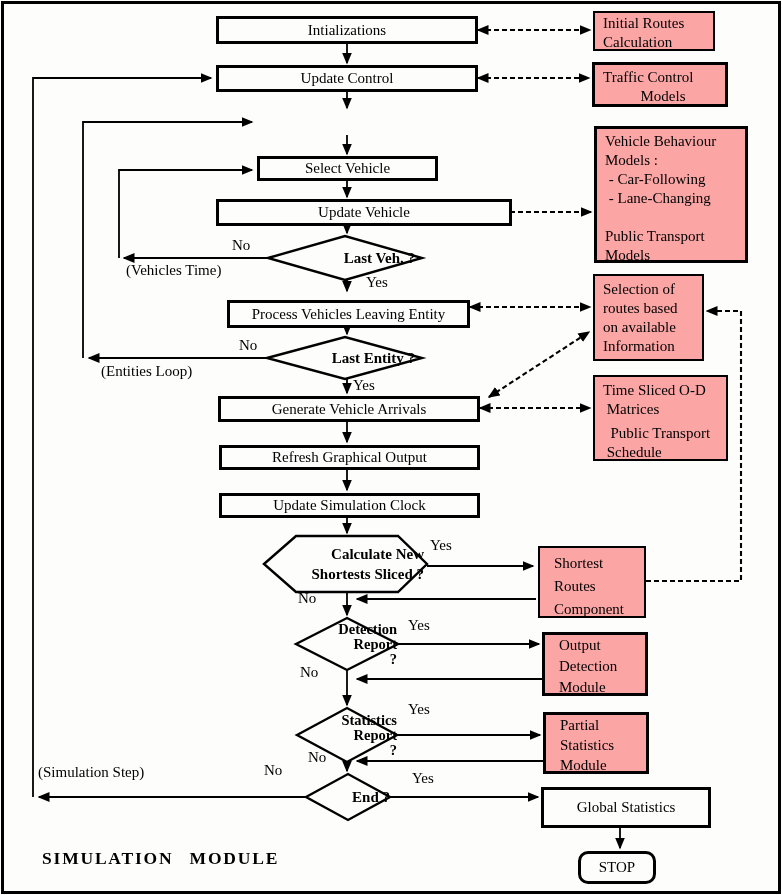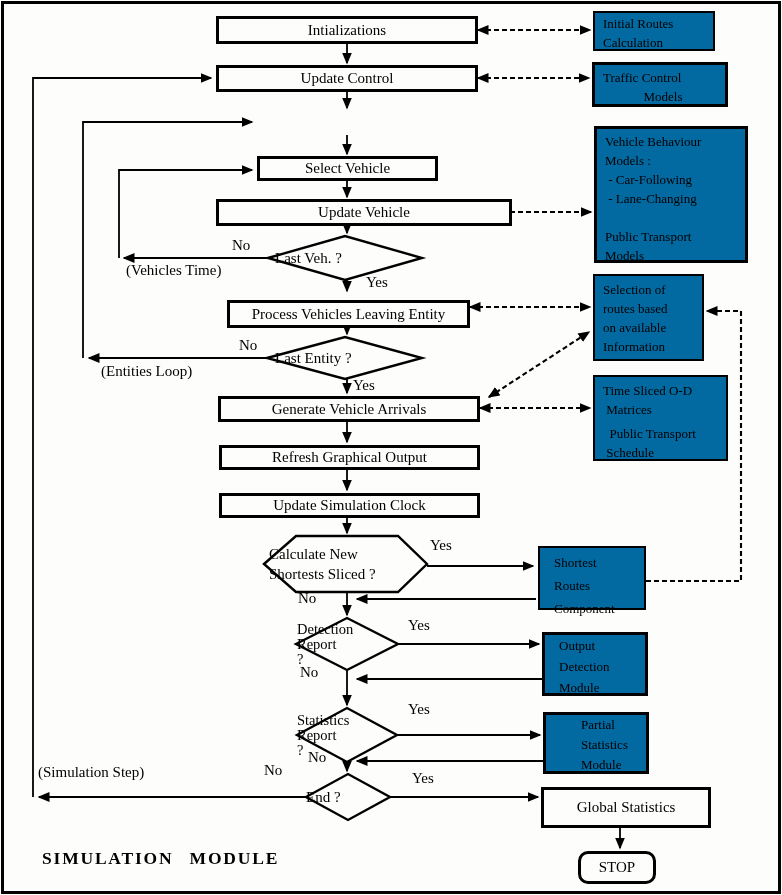--- a/index.html
+++ b/index.html
@@ -12,33 +12,33 @@
   .wire{stroke:#000;stroke-width:1.8;fill:none;}
   .dashed{stroke:#000;stroke-width:2.1;fill:none;stroke-dasharray:5 3;}
   .shape{fill:#fdfdfc;stroke:#000;stroke-width:2.4;}
   .node{
     position:absolute;box-sizing:border-box;border:3px solid #000;background:#fdfdfc;
     display:flex;align-items:center;justify-content:center;
     font-size:15px;white-space:nowrap;
   }
   .node.rounded{border-radius:10px;}
   .side-box{
-    position:absolute;box-sizing:border-box;border:2px solid #000;background:#0369a1;
-    font-size:13px;padding:3px 2px 0 8px;
+    position:absolute;box-sizing:border-box;border:2px solid #000;background:#fca5a5;
+    font-size:15px;padding:3px 2px 0 8px;
   }
   .side-box.bold{border-width:3px;}
   .line{min-height:19px;line-height:19px;white-space:pre;}
   .sr .line{min-height:22px;line-height:22px;padding-left:6px;padding-top:1px;}
   .odm .line{min-height:21px;line-height:21px;padding-left:6px;}
-  .ps .line{min-height:20px;line-height:20px;padding-left:6px;margin-left:21px;}
+  .ps .line{min-height:20px;line-height:20px;padding-left:6px;}
   .tc .line:nth-of-type(2){text-align:center;}
   .od .line:nth-of-type(3){margin-top:5px;}
   .dtext{
     position:absolute;text-align:center;font-size:15px;line-height:17px;
-    display:flex;flex-direction:column;align-items:flex-start;justify-content:center;
+    display:flex;flex-direction:column;align-items:flex-end;justify-content:center;font-weight:bold;
   }
   .dtext.small{font-size:14.5px;line-height:15px;}
   .lbl{position:absolute;font-size:15px;white-space:nowrap;}
   .title{
     position:absolute;font-size:17.5px;font-weight:bold;
     letter-spacing:1.8px;word-spacing:10px;white-space:nowrap;
   }
 </style>
 </head>
 <body>
@@ -178,21 +178,21 @@
     <div class="line">routes based</div>
     <div class="line">on available</div>
     <div class="line">Information</div>
   </div>
   <div class="side-box od" style="left:593px;top:375px;width:135px;height:86px;padding-top:4px">
     <div class="line">Time Sliced O-D</div>
     <div class="line"> Matrices</div>
     <div class="line">  Public Transport</div>
     <div class="line"> Schedule</div>
   </div>
-  <div class="side-box sr" style="left:538px;top:546px;width:108px;height:64px;padding-top:3px">
+  <div class="side-box sr" style="left:538px;top:546px;width:108px;height:72px;padding-top:3px">
     <div class="line">Shortest</div>
     <div class="line">Routes</div>
     <div class="line">Component</div>
   </div>
   <div class="side-box bold odm" style="left:542px;top:632px;width:106px;height:64px;padding-top:0">
     <div class="line">Output</div>
     <div class="line">Detection</div>
     <div class="line">Module</div>
   </div>
   <div class="side-box bold ps" style="left:543px;top:712px;width:106px;height:62px;padding-top:0">

